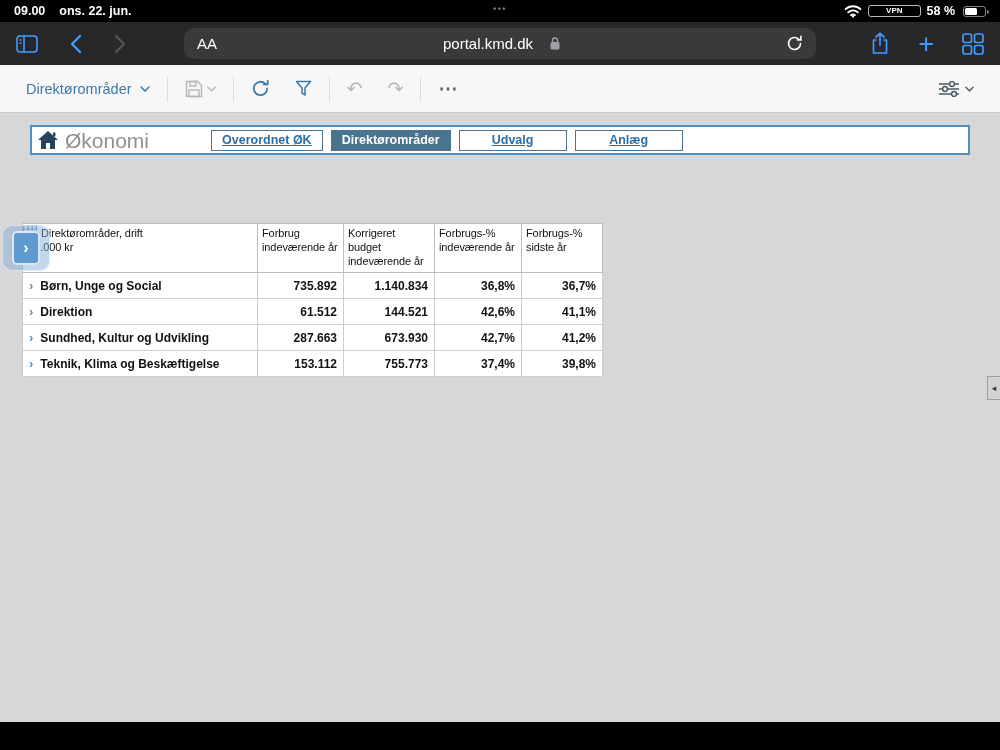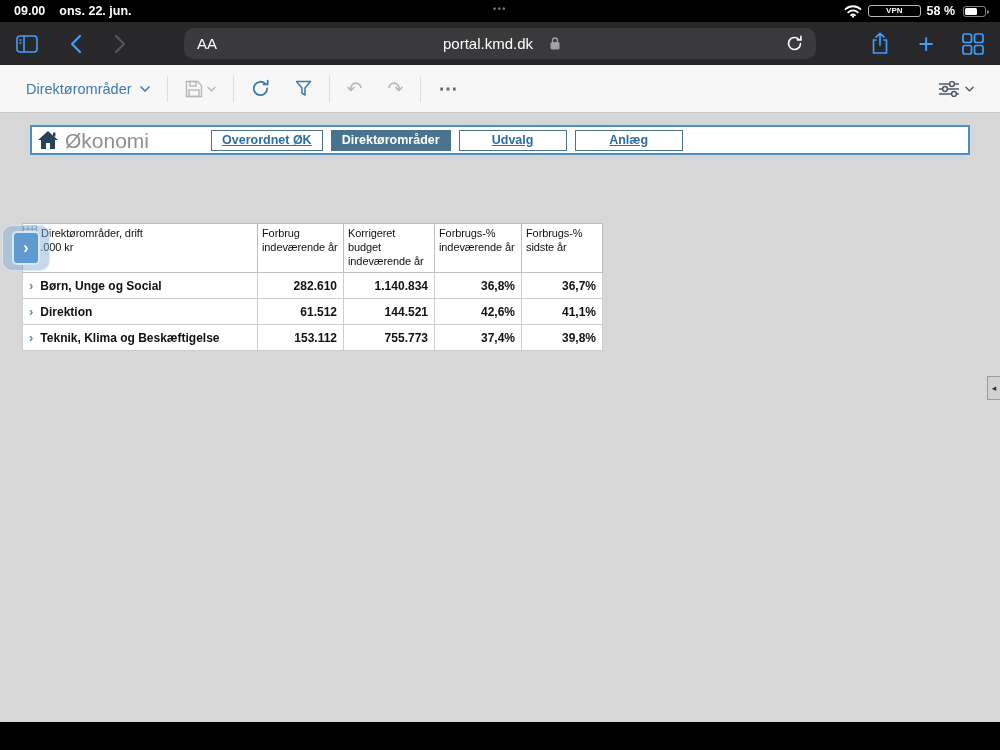--- a/index.html
+++ b/index.html
@@ -305,33 +305,40 @@
             </th>
             <th>Forbrug indeværende år</th>
             <th>Korrigeret budget indeværende år</th>
             <th>Forbrugs-% indeværende år</th>
             <th>Forbrugs-% sidste år</th>
           </tr>
         </thead>
         <tbody>
           <tr>
             <td class="name"><span class="exp-chev">›</span><span>Børn, Unge og Social</span></td>
-            <td class="num">282.610</td>
+            <td class="num">735.892</td>
             <td class="num">1.140.834</td>
             <td class="num">36,8%</td>
             <td class="num">36,7%</td>
           </tr>
           <tr>
             <td class="name"><span class="exp-chev">›</span><span>Direktion</span></td>
             <td class="num">61.512</td>
             <td class="num">144.521</td>
             <td class="num">42,6%</td>
             <td class="num">41,1%</td>
           </tr>
           <tr>
+            <td class="name"><span class="exp-chev">›</span><span>Sundhed, Kultur og Udvikling</span></td>
+            <td class="num">287.663</td>
+            <td class="num">673.930</td>
+            <td class="num">42,7%</td>
+            <td class="num">41,2%</td>
+          </tr>
+          <tr>
             <td class="name"><span class="exp-chev">›</span><span>Teknik, Klima og Beskæftigelse</span></td>
             <td class="num">153.112</td>
             <td class="num">755.773</td>
             <td class="num">37,4%</td>
             <td class="num">39,8%</td>
           </tr>
         </tbody>
       </table>
     </div>
 

